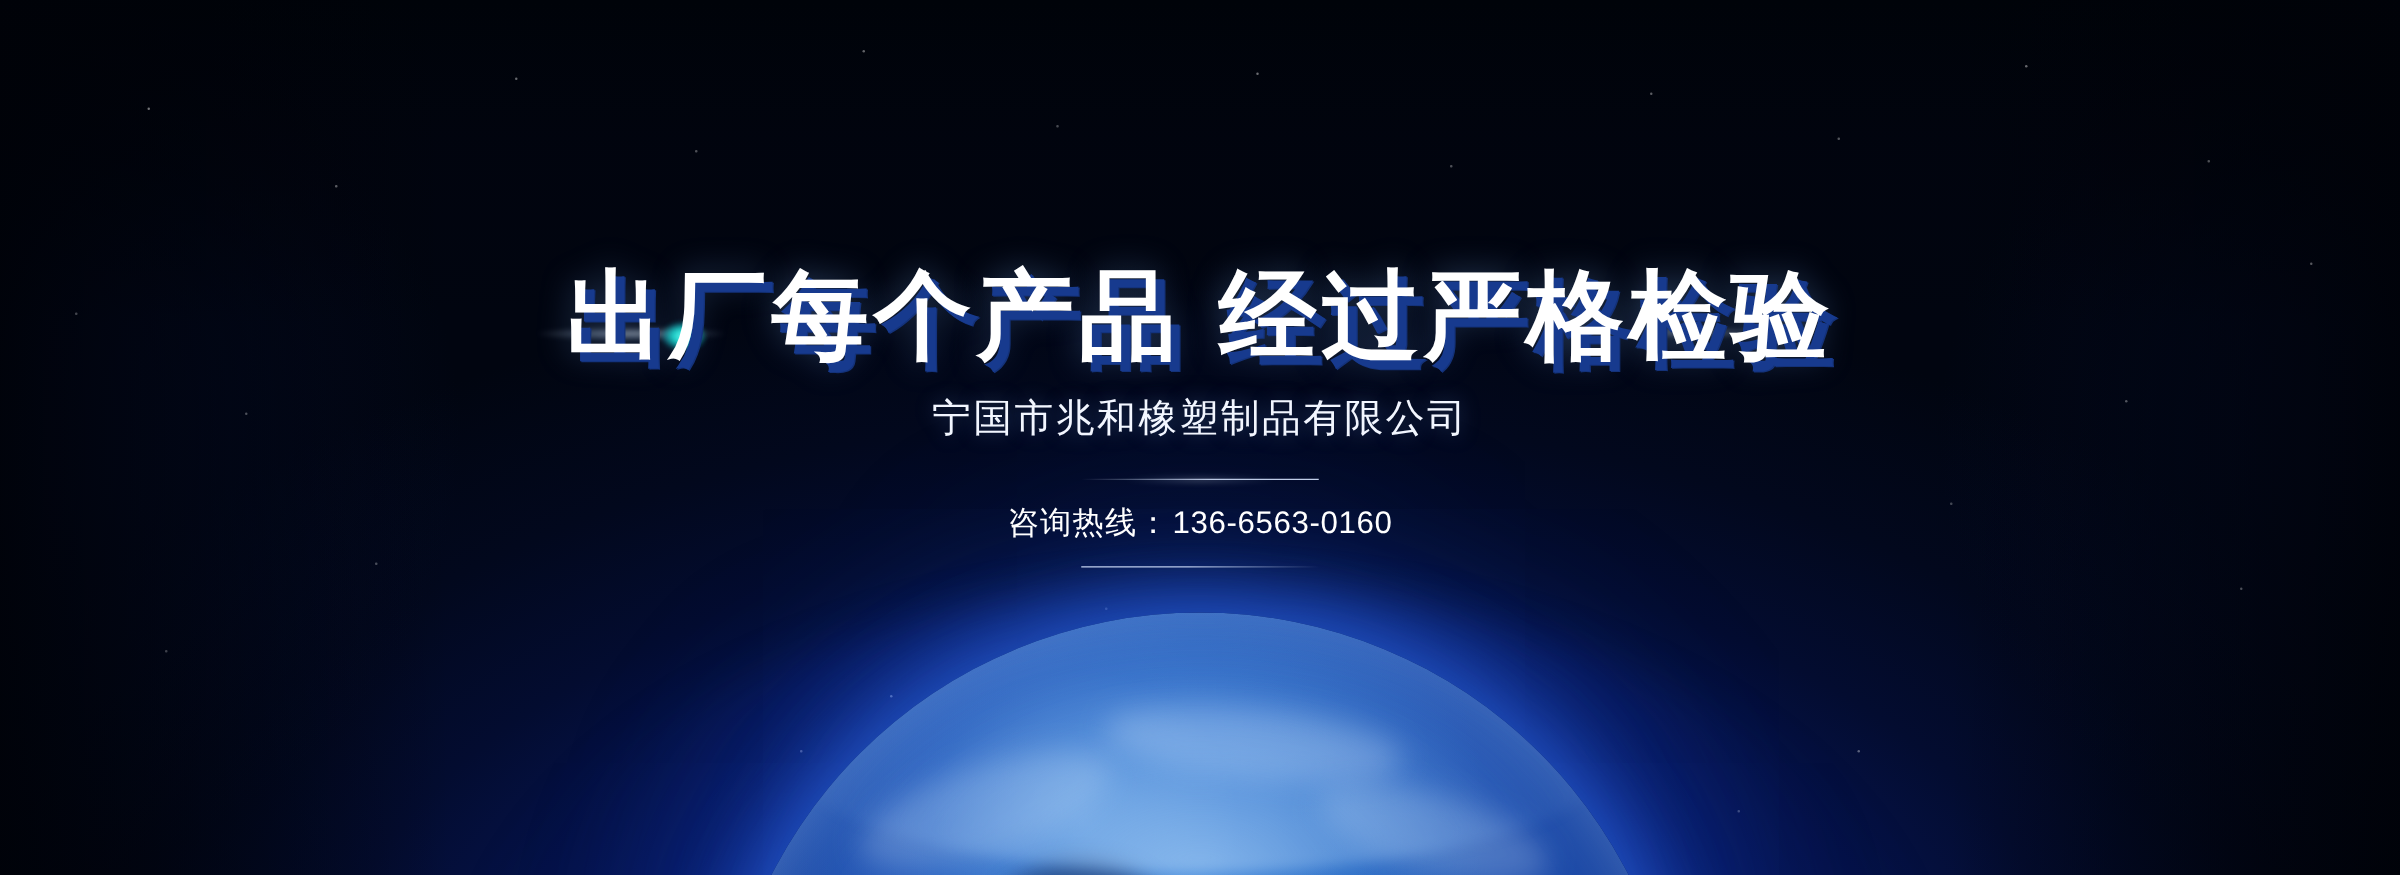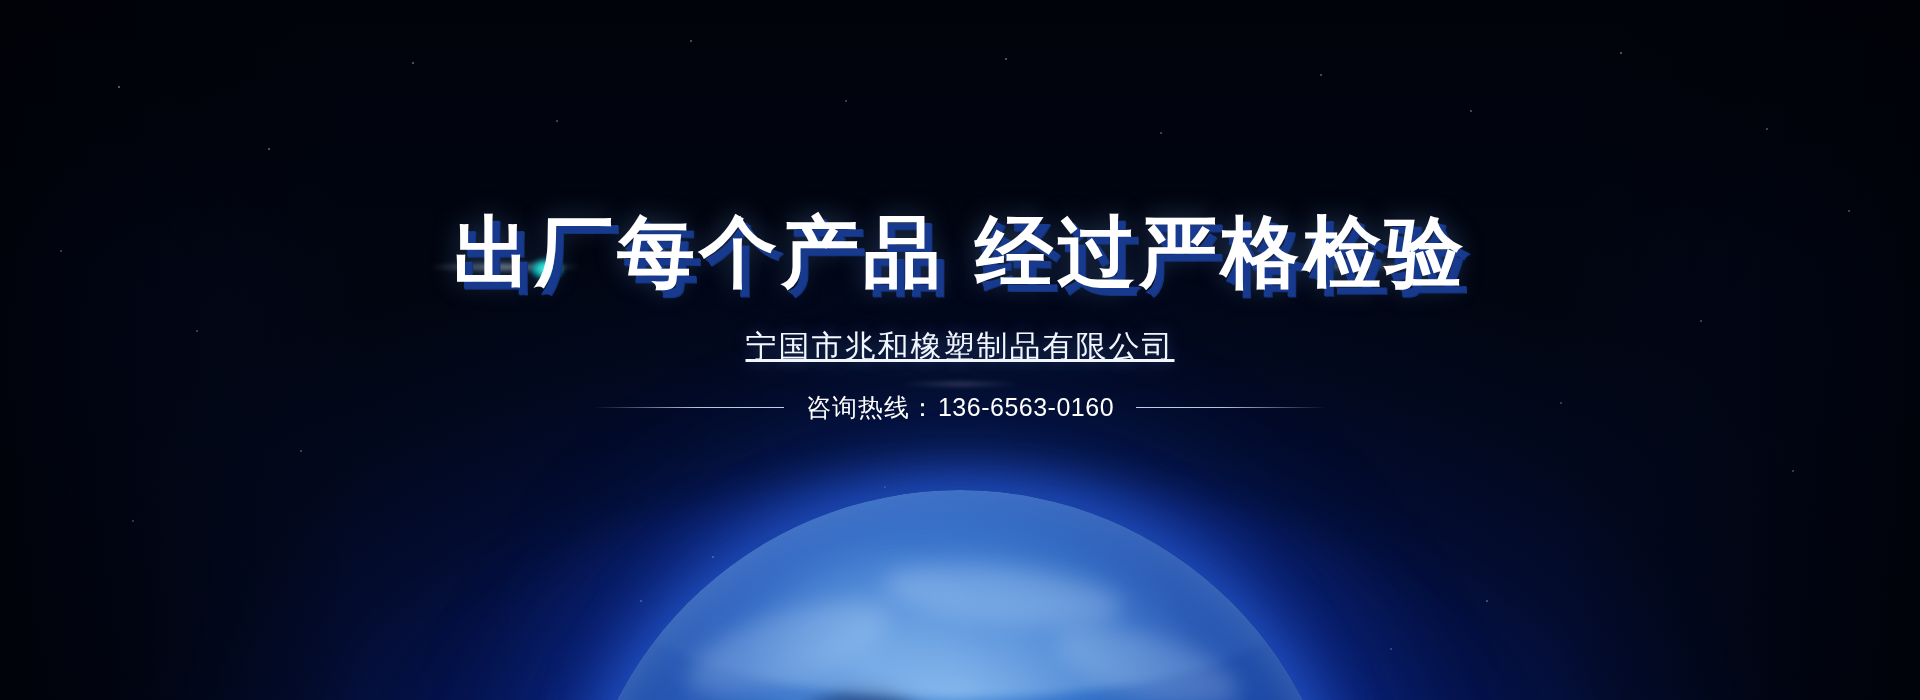--- a/index.html
+++ b/index.html
@@ -168,36 +168,36 @@
     color: #ffffff;
     white-space: nowrap;
     text-shadow:
       7px 7px 0 #173a8e,
       8px 8px 0 #143279,
       0 0 26px rgba(130,180,255,.35);
   }
   .headline .gap { display: inline-block; width: 30px; }
 
   .subtitle {
-    margin-top: 40px;
+    margin-top: 28px;
     font-size: 31px;
     line-height: 1;
     letter-spacing: 2px;
     color: #f2f6ff;
     text-shadow: 0 0 16px rgba(120,170,255,.35);
     white-space: nowrap;
-    text-decoration: underline;
   }
 
   .hotline-row {
     margin-top: 33px;
     display: flex;
     align-items: center;
     gap: 22px;
     white-space: nowrap;
+    flex-direction: column;
   }
   .rule {
     width: 190px;
     height: 1px;
     background: linear-gradient(90deg, rgba(200,220,255,0) 0%, rgba(214,228,255,.85) 55%, rgba(214,228,255,.9) 100%);
   }
   .rule.right {
     background: linear-gradient(270deg, rgba(200,220,255,0) 0%, rgba(214,228,255,.85) 55%, rgba(214,228,255,.9) 100%);
   }
   .hotline-text {

